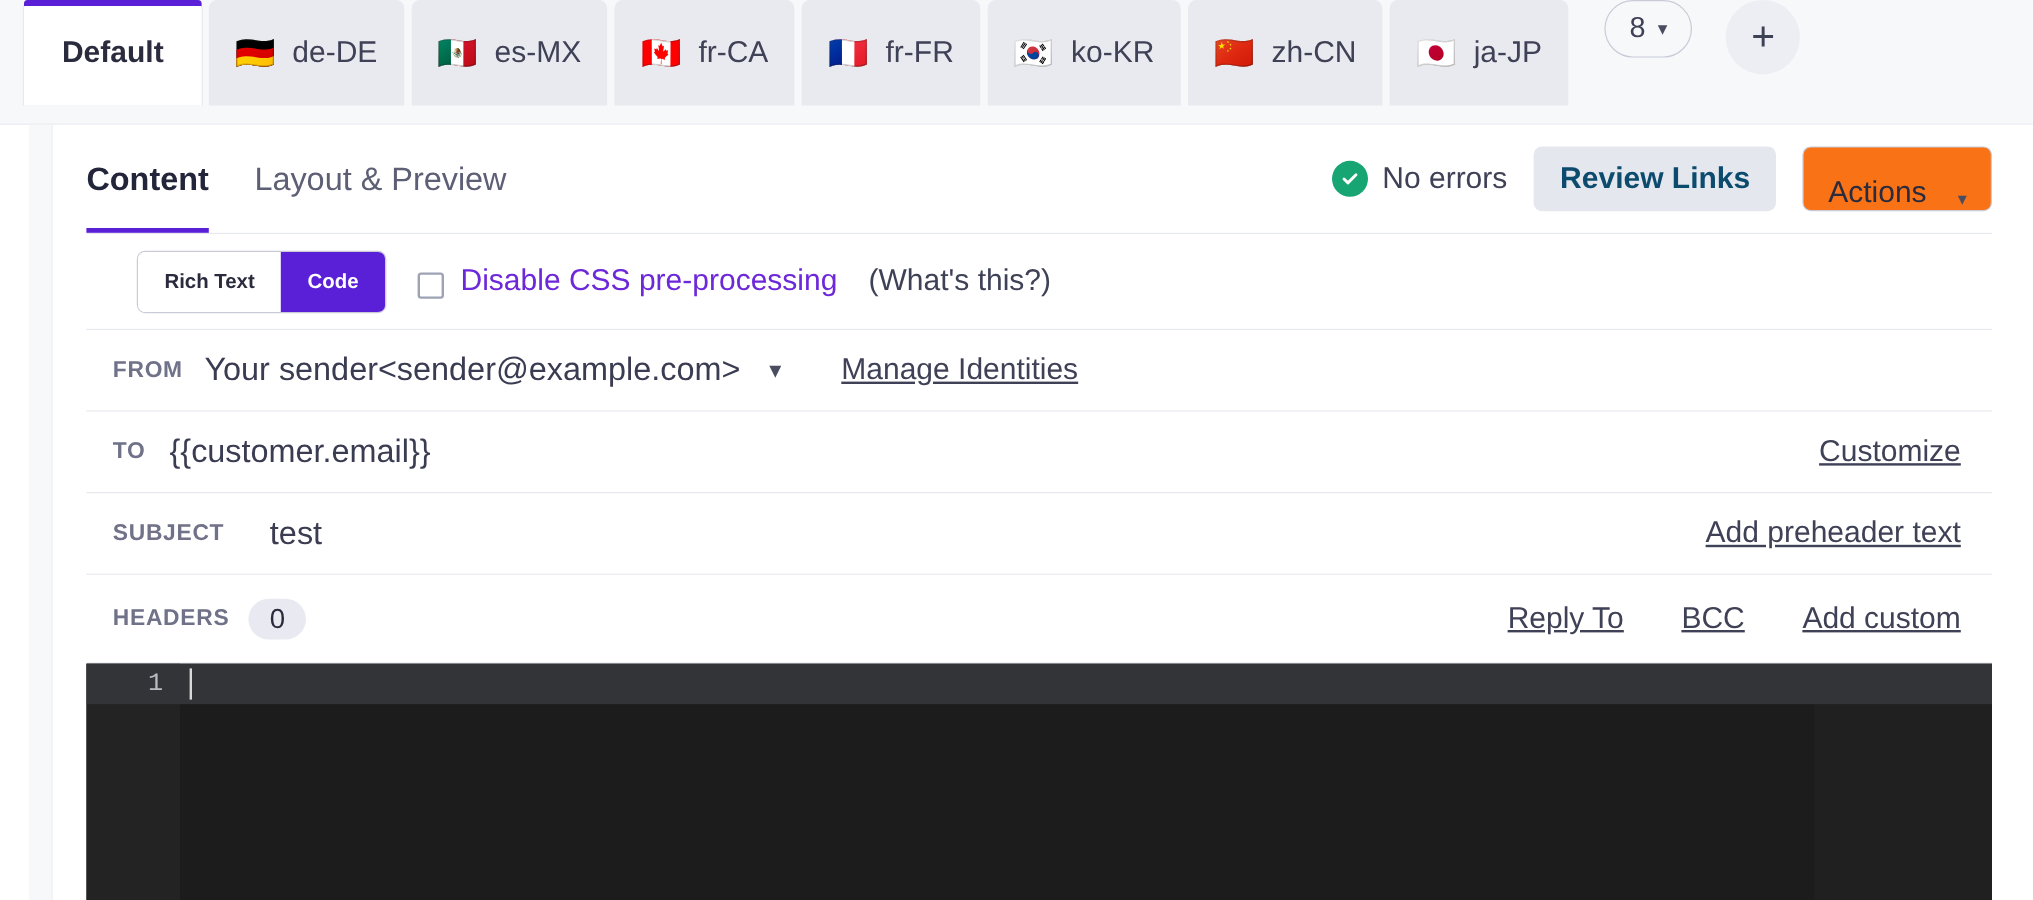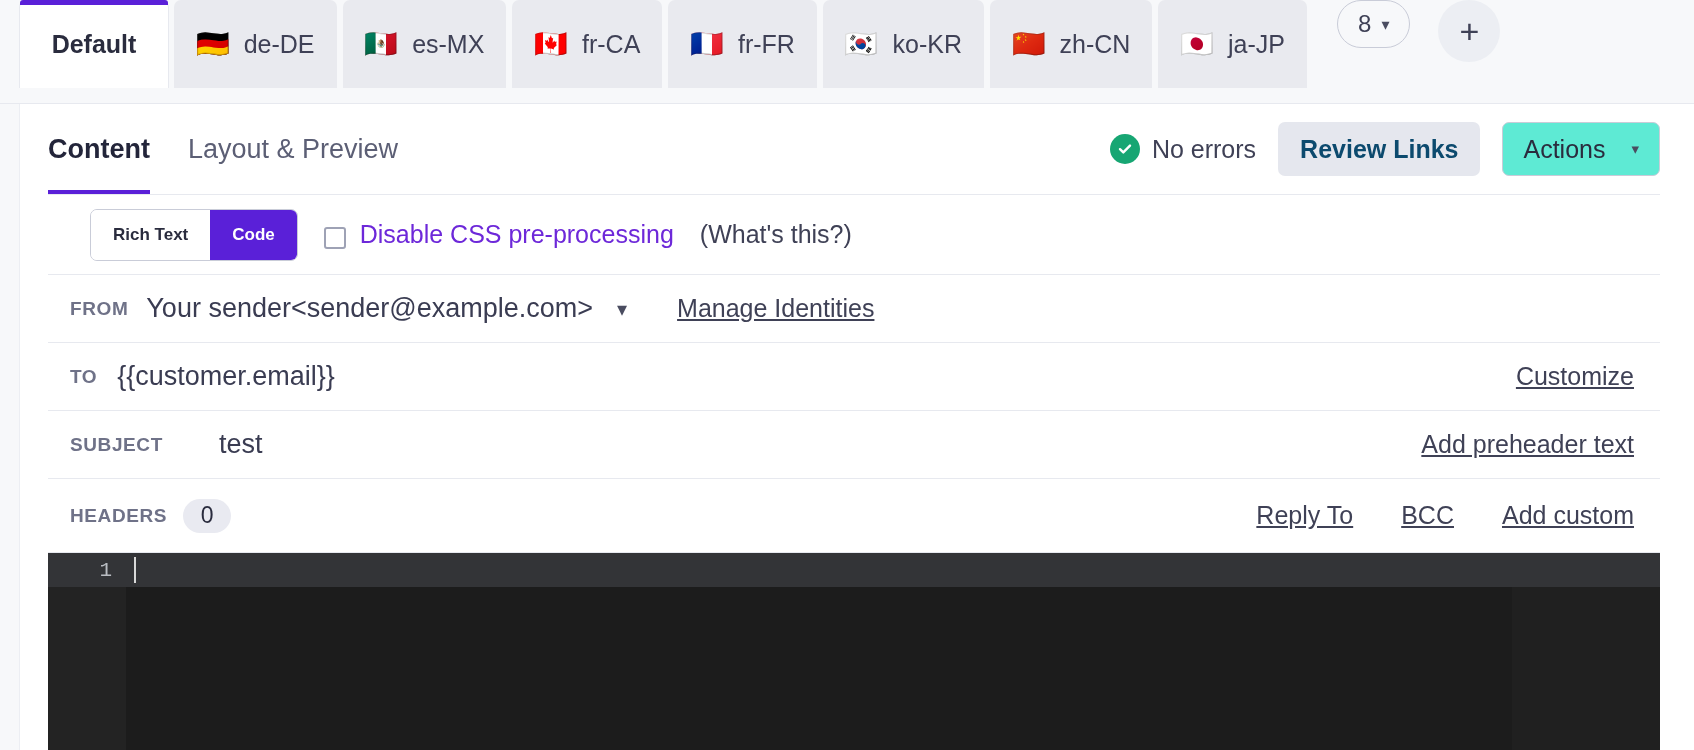--- a/index.html
+++ b/index.html
@@ -72,21 +72,21 @@
     width: 62px; height: 62px;
     margin-left: 28px; margin-bottom: 14px;
     border-radius: 50%;
     background: #eceef3;
     display: flex; align-items: center; justify-content: center;
     font-size: 34px; color: #3f4156; font-weight: 300;
     cursor: pointer;
   }
 
   
-  .body-wrap { position: relative; height: 646px; background:#ffffff; display:flex; }
+  .body-wrap { position: relative; height: 646px; background:#ffffff; display:flex;padding-left:24px; }
   .rail { width: 20px; background: #f7f8fa; border-right: 1px solid #eceef3; flex: 0 0 20px; }
   .main { flex: 1 1 auto; position: relative; background: #ffffff; }
 
   
   .head-row {
     display: flex; align-items: center; justify-content: space-between;
     height: 90px; padding: 0 34px 0 28px;
   }
   .subtabs { display: flex; align-items: center; gap: 38px; height: 90px; }
   .subtab {
@@ -107,23 +107,23 @@
   }
   .check-ic svg { display:block; }
   .btn-gray {
     height: 54px; padding: 0 22px;
     background: #e5e7ee; border: none; border-radius: 7px;
     font-family: inherit; font-size: 25px; font-weight: bold; color: #0c4a6e;
     display:flex; align-items:center; cursor: pointer;
   }
   .btn-outline {
     height: 54px; padding: 0 20px;
-    background: #5eead4; border: 1px solid #c9ccd8; border-radius: 7px;
+    background: #f97316; border: 1px solid #c9ccd8; border-radius: 7px;
     font-family: inherit; font-size: 25px; color: #2a2c3e;
-    display:flex; align-items:center; gap: 26px; cursor: pointer;
+    display:flex; align-items:flex-end; gap: 26px; cursor: pointer;
   }
   .caret { font-size: 15px; color:#4a4c60; }
 
   
   .panel { margin: 0 34px 0 28px; border-top: 1px solid #e7e9ef; }
 
   .toolbar-row {
     height: 80px; display:flex; align-items:center; gap: 26px;
     padding-left: 42px;
     border-bottom: 1px solid #e7e9ef;
@@ -152,21 +152,21 @@
   }
   .frow .val { font-size: 27px; color:#3a3c52; }
   .frow .spacer { flex: 1 1 auto; }
   .rlinks { display:flex; align-items:center; gap: 48px; padding-right: 22px; }
   .rlink { font-size: 25px; color:#3f4156; text-decoration: underline; cursor:pointer; }
 
   #row-from { height: 68px; gap: 18px; }
   #row-from .val { font-size: 27px; }
   .mini-chev { font-size: 20px; color:#4a4c60; margin-left: 6px; }
   #row-to { height: 68px; gap: 20px; }
-  #row-subject { height: 68px; gap: 56px; }
+  #row-subject { height: 68px; gap: 38px; }
   #row-headers { height: 74px; gap: 16px; }
   .badge {
     min-width: 48px; height: 34px; padding: 0 14px;
     background:#e9eaf1; border-radius: 17px;
     display:flex; align-items:center; justify-content:center;
     font-size: 23px; color:#2a2c3e;
   }
 
   
   .editor { position: relative; background:#1e1e1e; height: 200px; overflow:hidden; }

